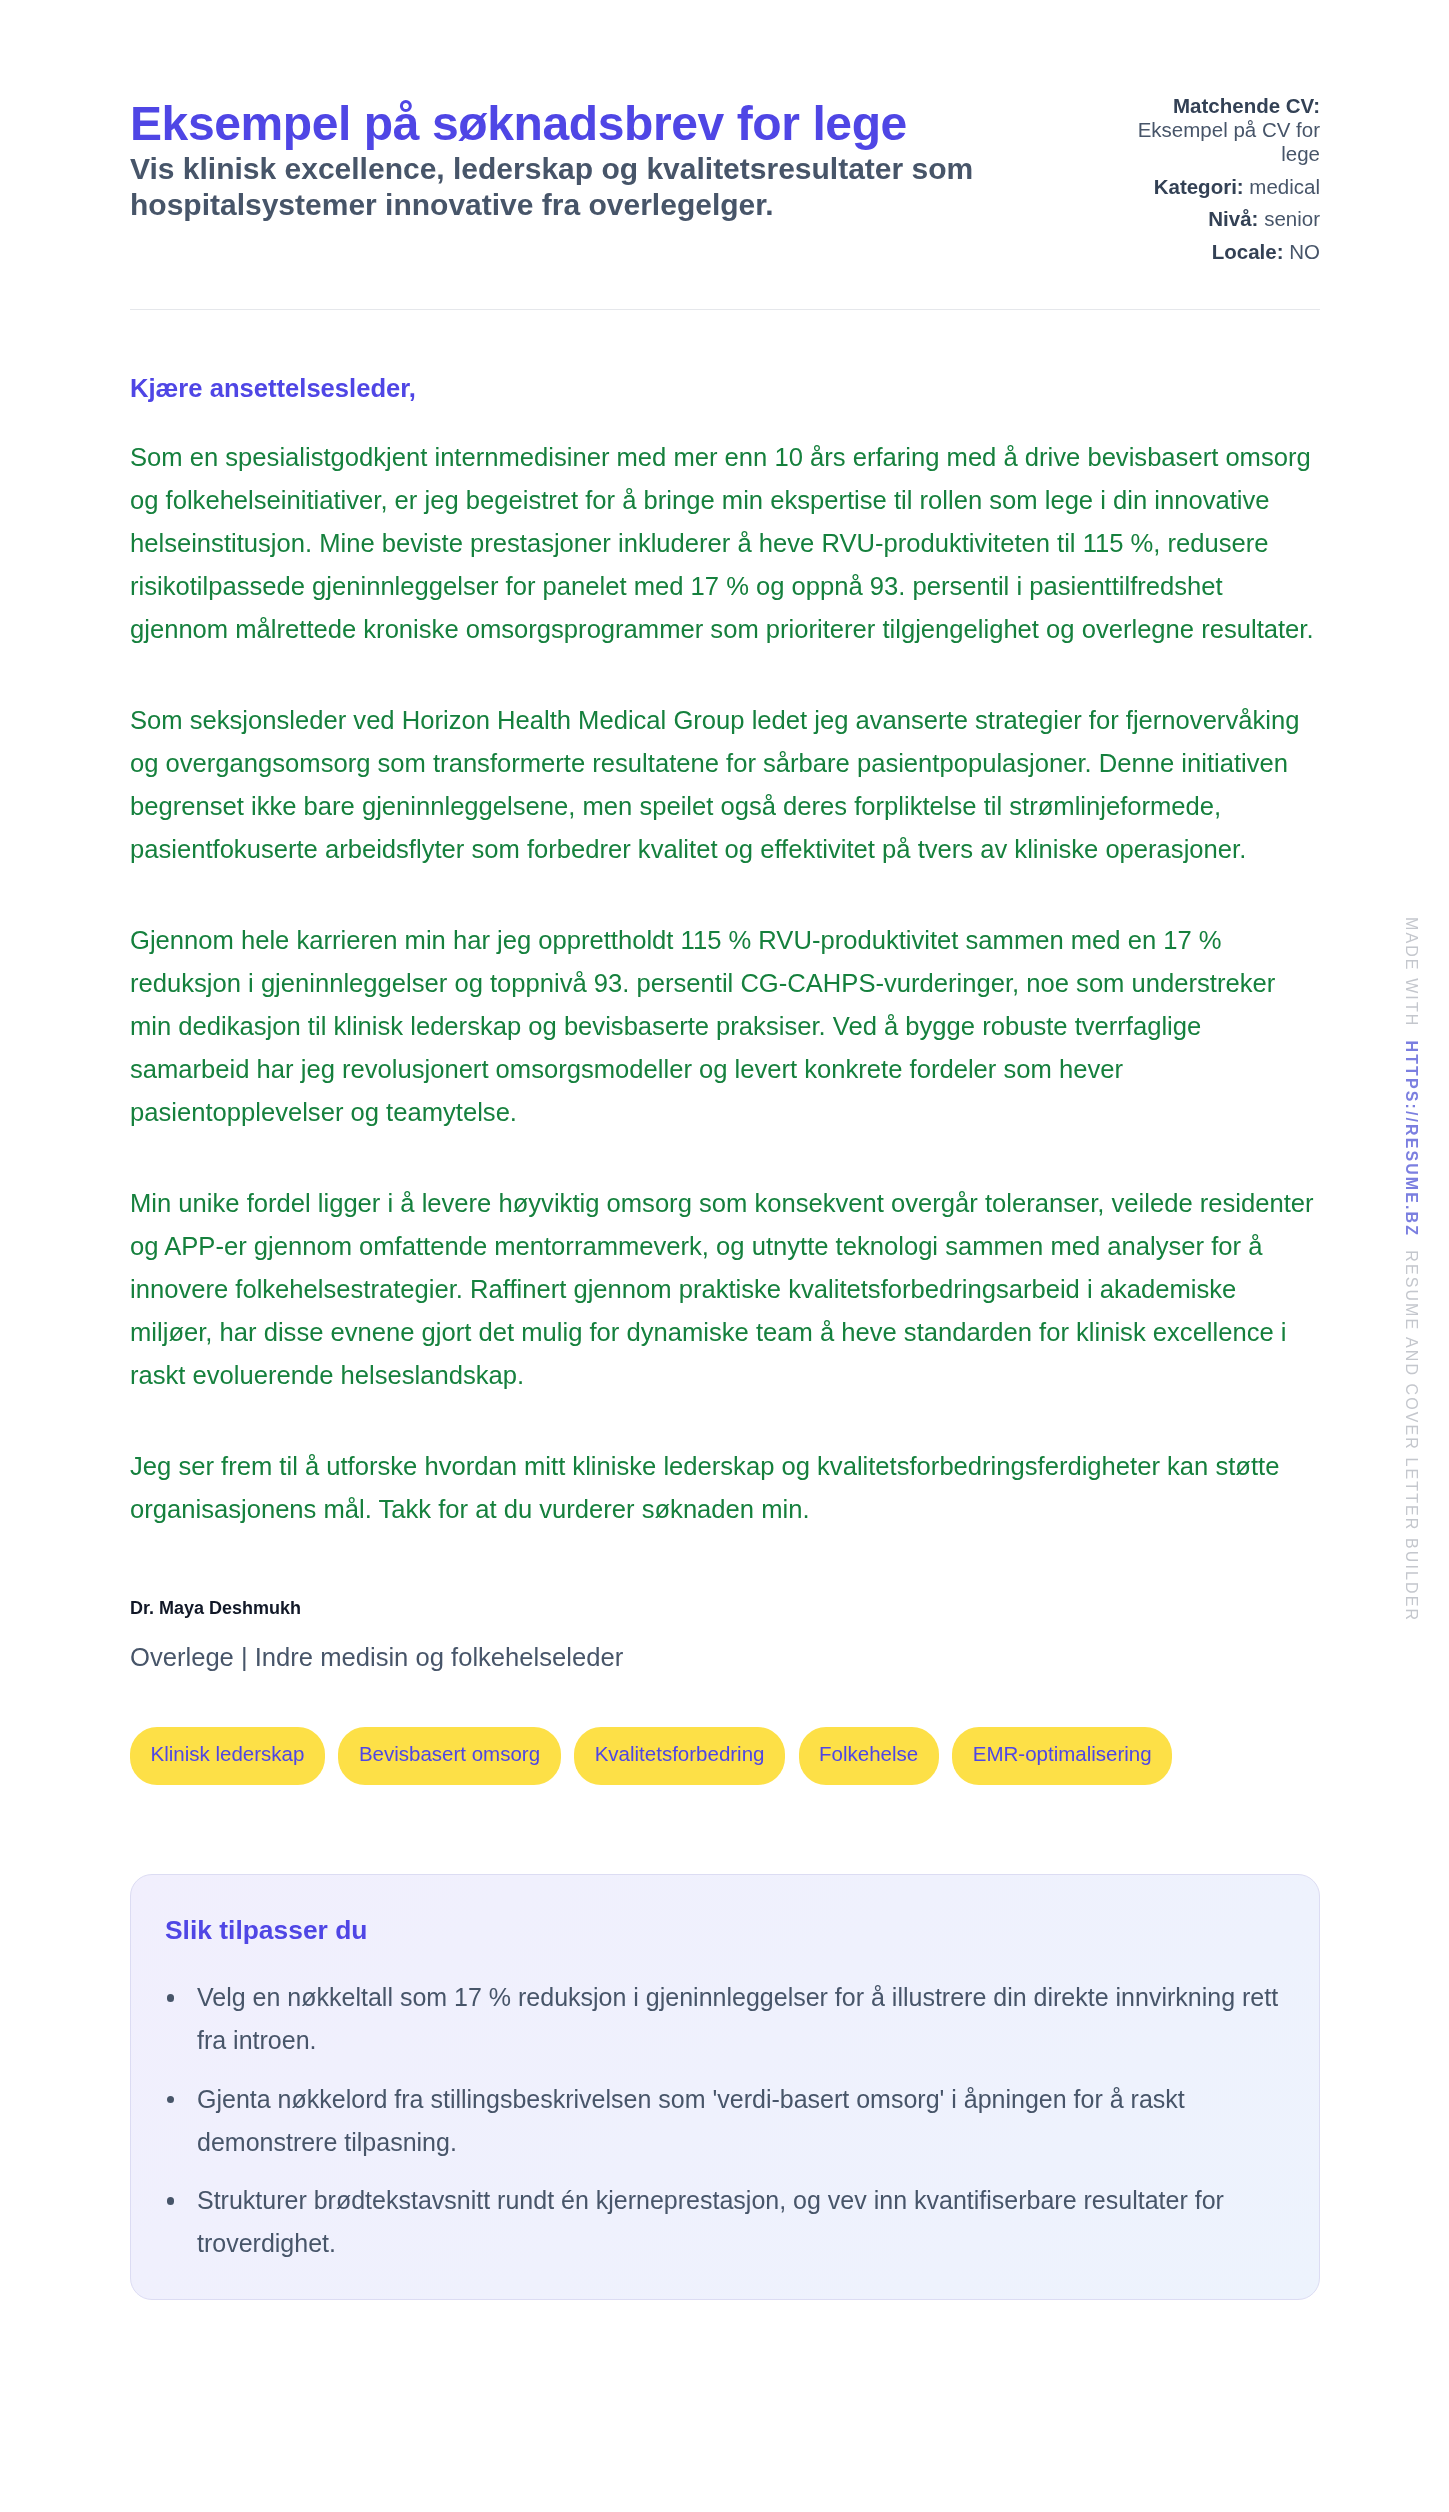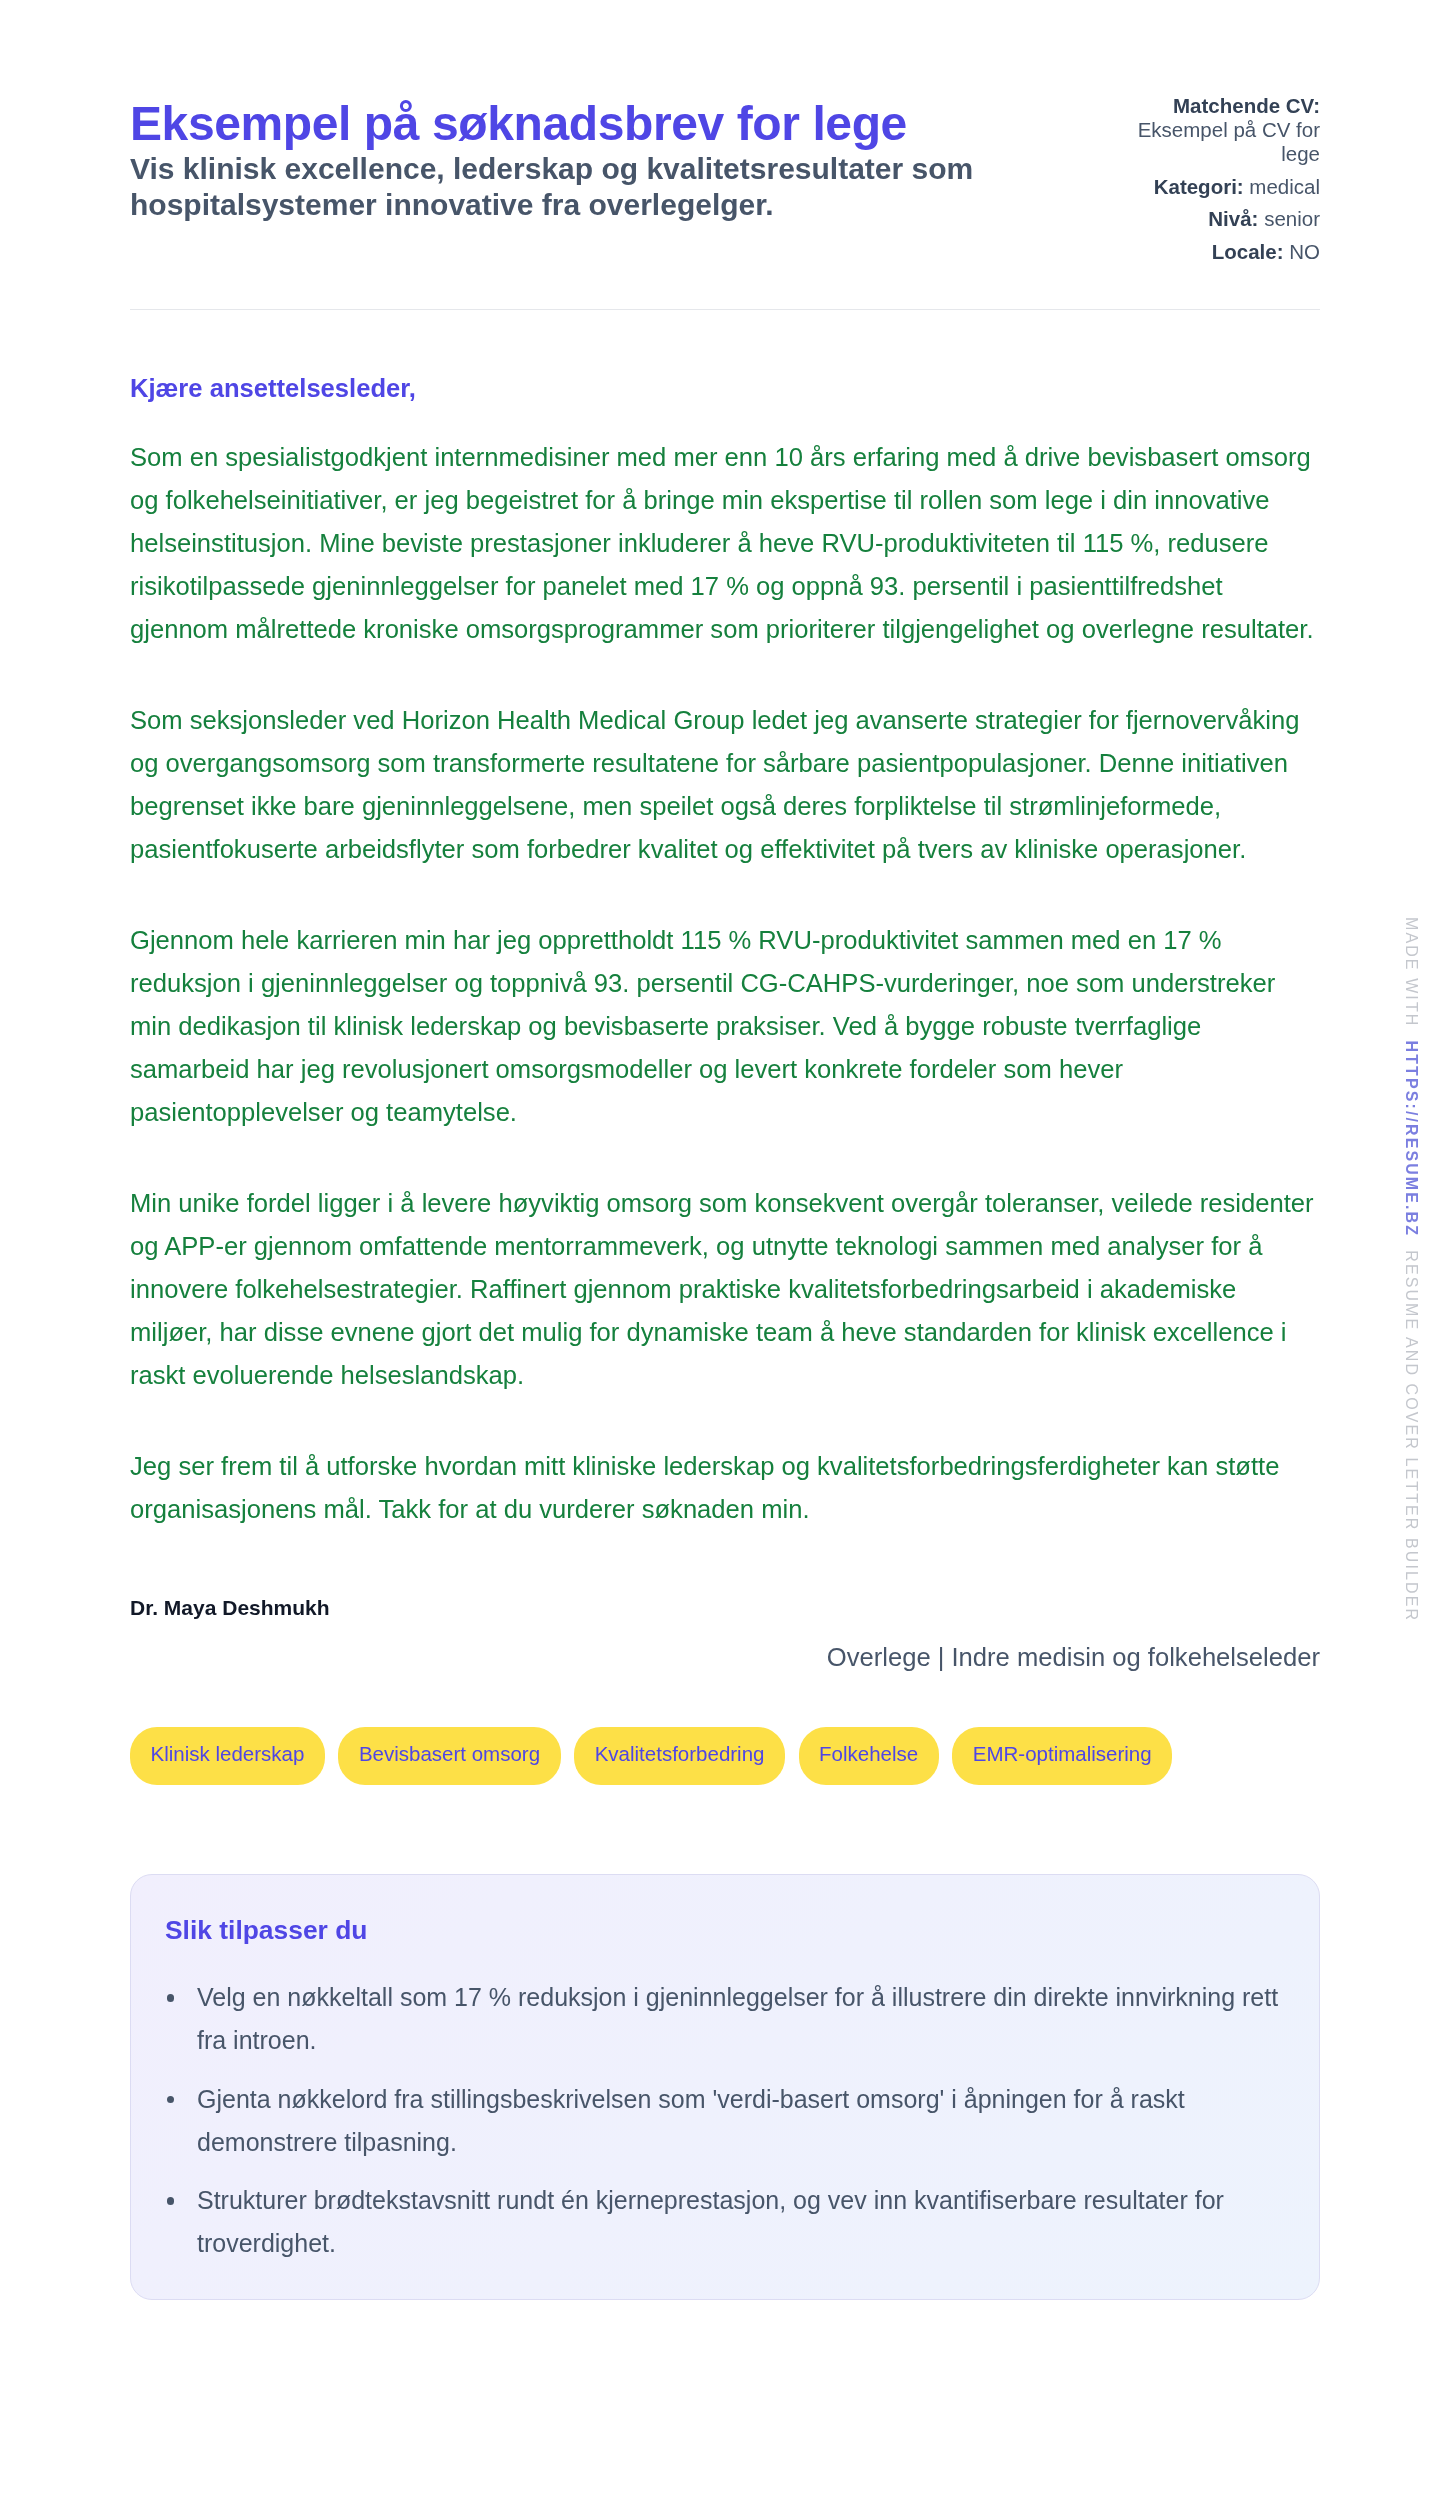--- a/index.html
+++ b/index.html
@@ -70,31 +70,30 @@
     }
     .letter-body { margin-top: 31px; }
     .para {
       font-size: 25.6px;
       line-height: 43px;
       color: #15803d;
       margin-bottom: 48px;
     }
     .signature { margin-top: 60px; }
     .sig-name {
-      font-size: 21px;
+      font-size: 18px;
       line-height: 34px;
       font-weight: 700;
       color: #111827;
     }
     .sig-title {
       margin-top: 15.3px;
       font-size: 25.6px;
       line-height: 34px;
       color: #475569;
-      text-align: right;
     }
 
     
     .tags {
       margin-top: 53px;
       display: flex;
       flex-wrap: wrap;
       gap: 13.6px;
     }
     .tag {

